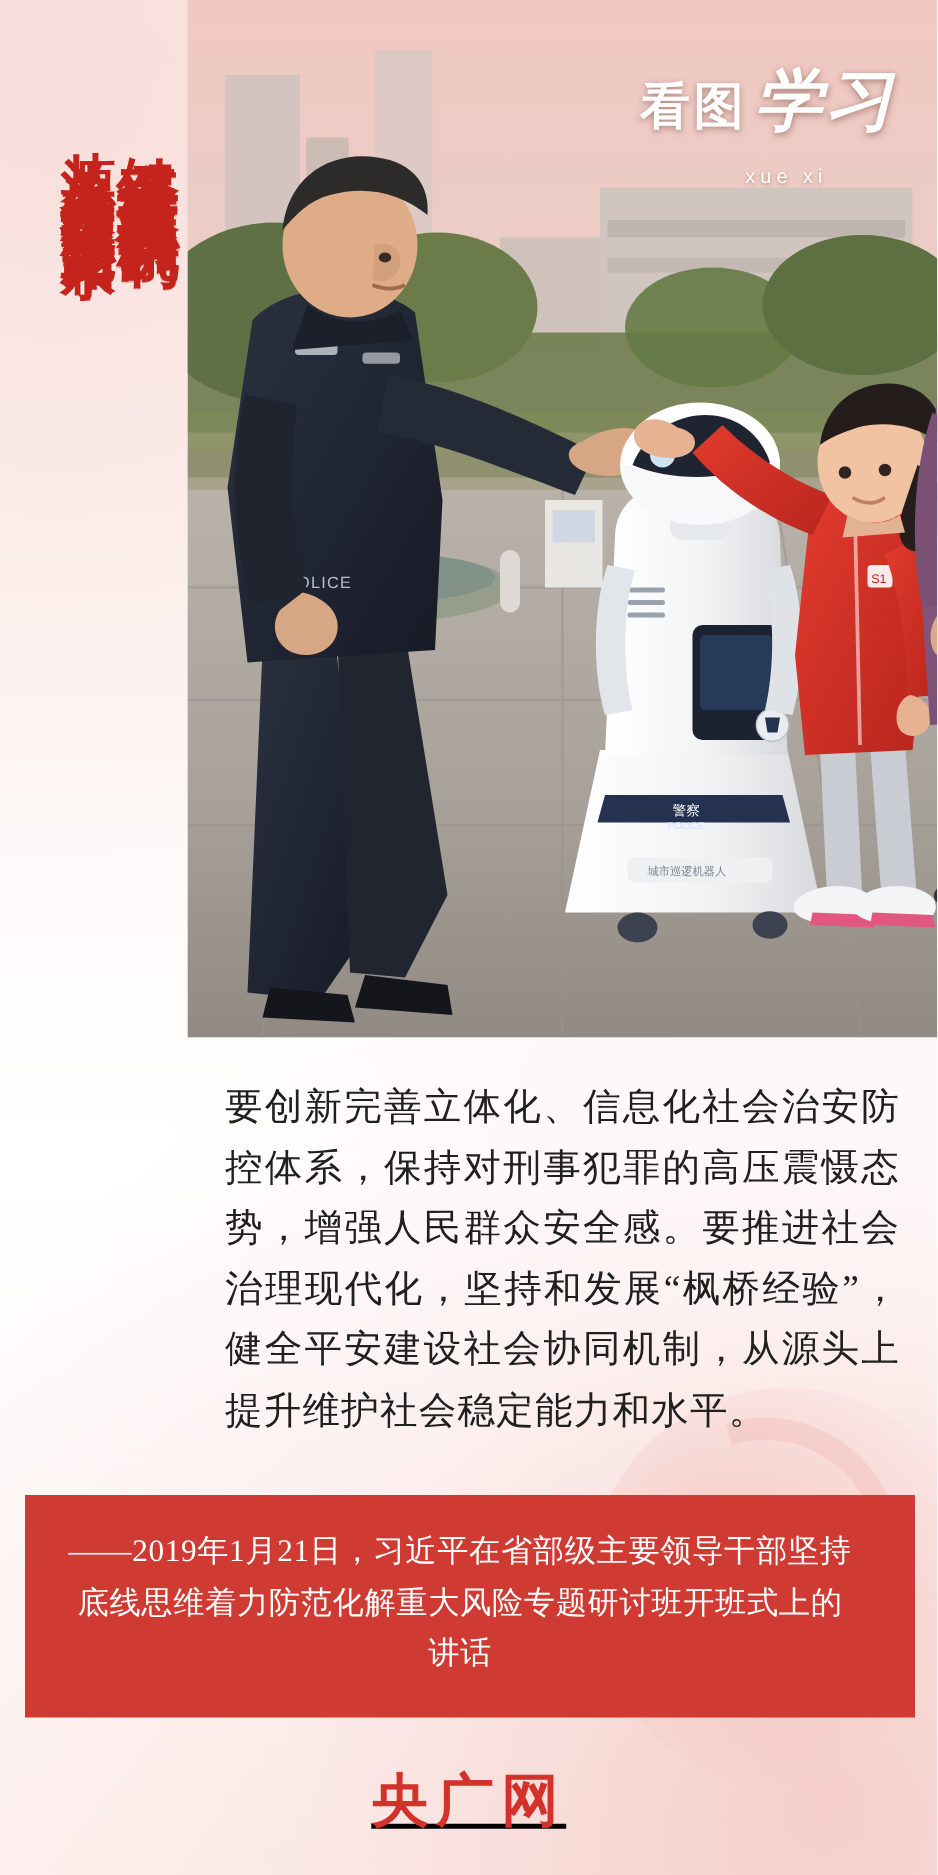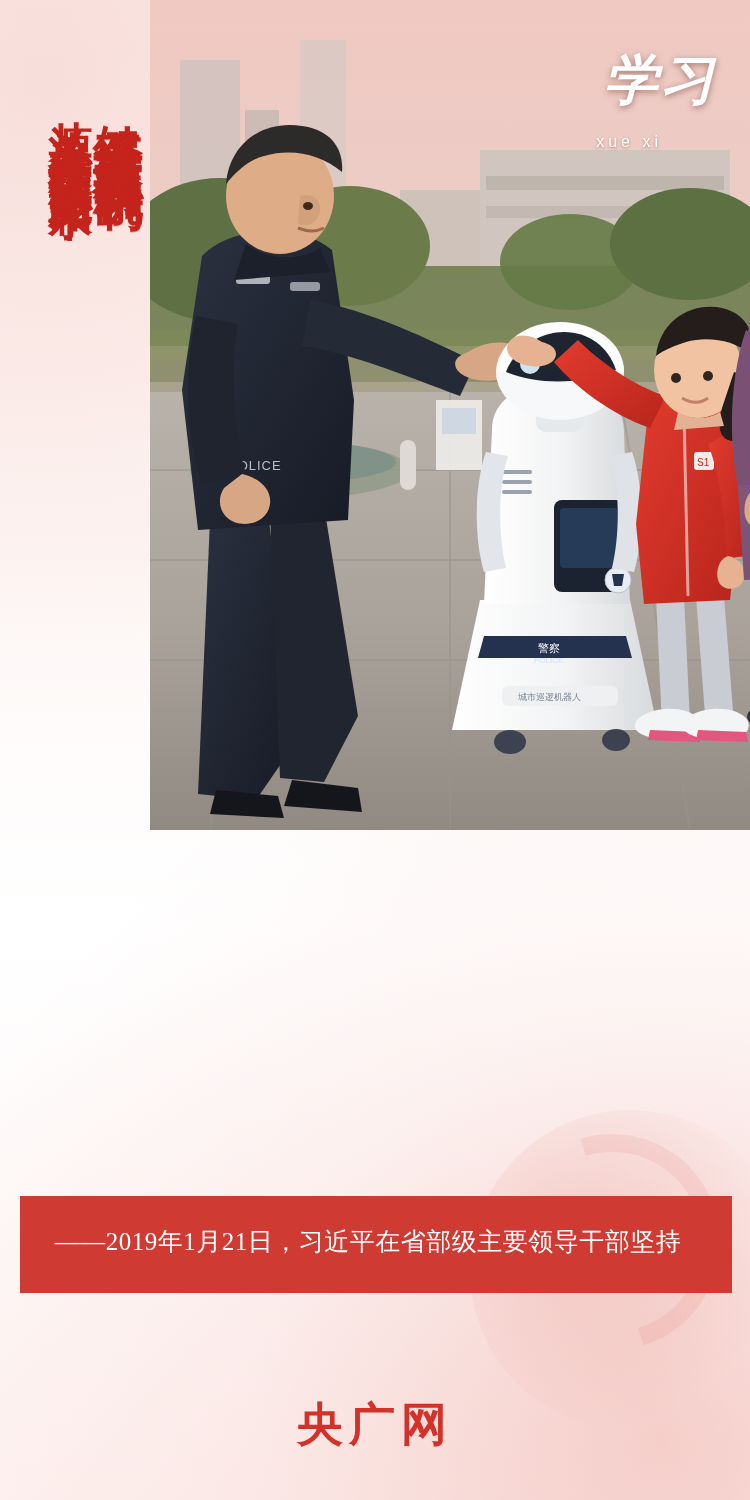--- a/index.html
+++ b/index.html
@@ -121,22 +121,22 @@
     margin:0;
     font-size:25px;
     line-height:1.62;
     letter-spacing:0.5px;
     text-align:center;
     font-family:"Liberation Serif", serif;
   }
 
   
   .footer{
-    position:absolute;left:0;bottom:44px;width:750px;
-    display:flex;align-items:center;justify-content:center;
+    position:absolute;left:0;bottom:28px;width:750px;
+    display:flex;align-items:center;justify-content:center;text-decoration:underline;
   }
   .logo{
     display:flex;align-items:center;gap:10px;
   }
   .logo-text{
     font-size:46px;font-weight:700;color:#d2322a;letter-spacing:6px;
     font-family:"Liberation Serif", serif;
   }
 </style>
 </head>
@@ -341,33 +341,36 @@
         <path d="M640 286 c10 4 18 4 26 0" stroke="#a97b5f" stroke-width="3" fill="none"></path>
         <path d="M630 296 c16 12 36 12 52 0 l8 22 -66 6 z" fill="#5f3d59"></path>
       </g>
 
       <rect x="0" y="0" width="600" height="830" fill="none"></rect>
     </svg>
   </div>
 
   <div class="brand">
     <div class="brand-row">
+      <span class="brand-kan">看图</span>
       <span class="brand-xue">学习</span>
     </div>
     <div class="brand-pinyin">xue xi</div>
   </div>
 
   <div class="headline">
     <div class="vline main">健全平安建设社会协同机制</div>
     <div class="vline sub">从源头上提升维护社会稳定能力和水平</div>
   </div>
 
+  <div class="bodytext">要创新完善立体化、信息化社会治安防控体系，保持对刑事犯罪的高压震慑态势，增强人民群众安全感。要推进社会治理现代化，坚持和发展“枫桥经验”，健全平安建设社会协同机制，从源头上提升维护社会稳定能力和水平。</div>
 
   <div class="source">
     <p>——2019年1月21日，习近平在省部级主要领导干部坚持</p>
+    <p>底线思维着力防范化解重大风险专题研讨班开班式上的讲话</p>
   </div>
 
   <div class="footer">
     <div class="logo">
       <span class="logo-text">央广网</span>
     </div>
   </div>
 
 </div>
 

